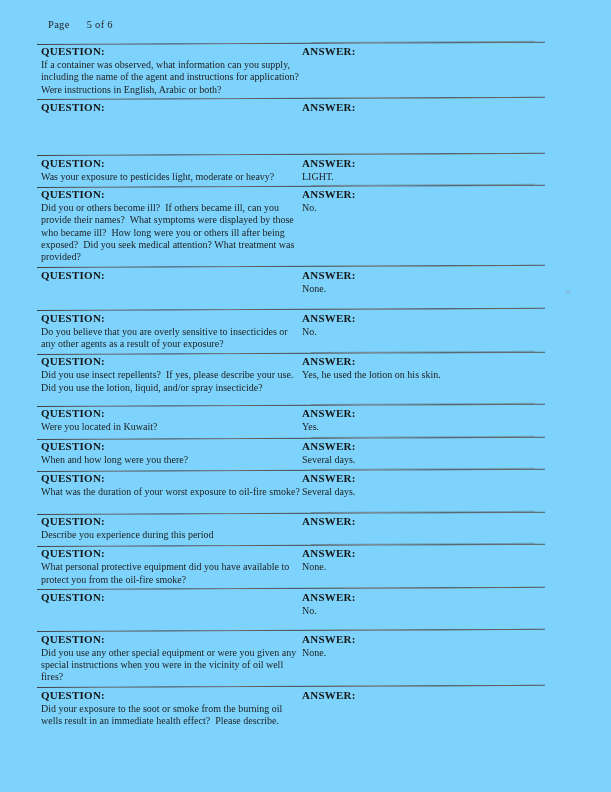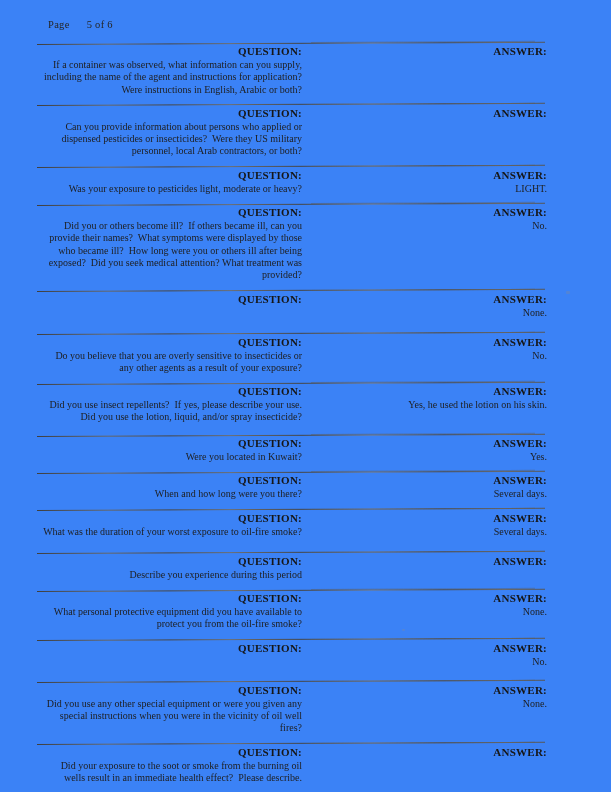--- a/index.html
+++ b/index.html
@@ -4,25 +4,24 @@
 <style>
   html, body {
     margin: 0;
     padding: 0;
     background: #ffffff;
   }
   .page {
     position: relative;
     width: 611px;
     height: 792px;
-    background: #3b82f6;
+    background: #7dd3fc;
     overflow: hidden;
     font-family: "Liberation Serif", "DejaVu Serif", serif;
     color: #1d1d1d;
-    text-align: right;
   }
   .page-header {
     position: absolute;
     left: 48px;
     top: 19px;
     font-size: 10.5px;
     letter-spacing: 0.3px;
     color: #252525;
   }
   .page-header .page-num {
@@ -30,21 +29,21 @@
   }
   .qa-table {
     position: absolute;
     left: 0;
     top: 42px;
     width: 611px;
   }
   .row {
     position: relative;
     box-sizing: border-box;
-    padding-bottom: 8px;
+    padding-bottom: 2px;
   }
   
   .row:nth-of-type(1)  { min-height: 53px; }
   .row:nth-of-type(2)  { min-height: 56px; }
   .row:nth-of-type(3)  { min-height: 31px; }
   .row:nth-of-type(4)  { min-height: 72px; }
   .row:nth-of-type(5)  { min-height: 43px; }
   .row:nth-of-type(6)  { min-height: 42px; }
   .row:nth-of-type(7)  { min-height: 52px; }
   .row:nth-of-type(8)  { min-height: 33px; }
@@ -145,21 +144,20 @@
           <div class="label">ANSWER:</div>
         </div>
       </div>
     </section>
 
     <section class="row">
       <div class="rule"></div>
       <div class="cols">
         <div class="qcol">
           <div class="label">QUESTION:</div>
-          <div class="qtext">Can you provide information about persons who applied or dispensed pesticides or insecticides?  Were they US military personnel, local Arab contractors, or both?</div>
         </div>
         <div class="acol">
           <div class="label">ANSWER:</div>
           <div class="atext"></div>
         </div>
       </div>
     </section>
 
     <section class="row">
       <div class="rule"></div>

